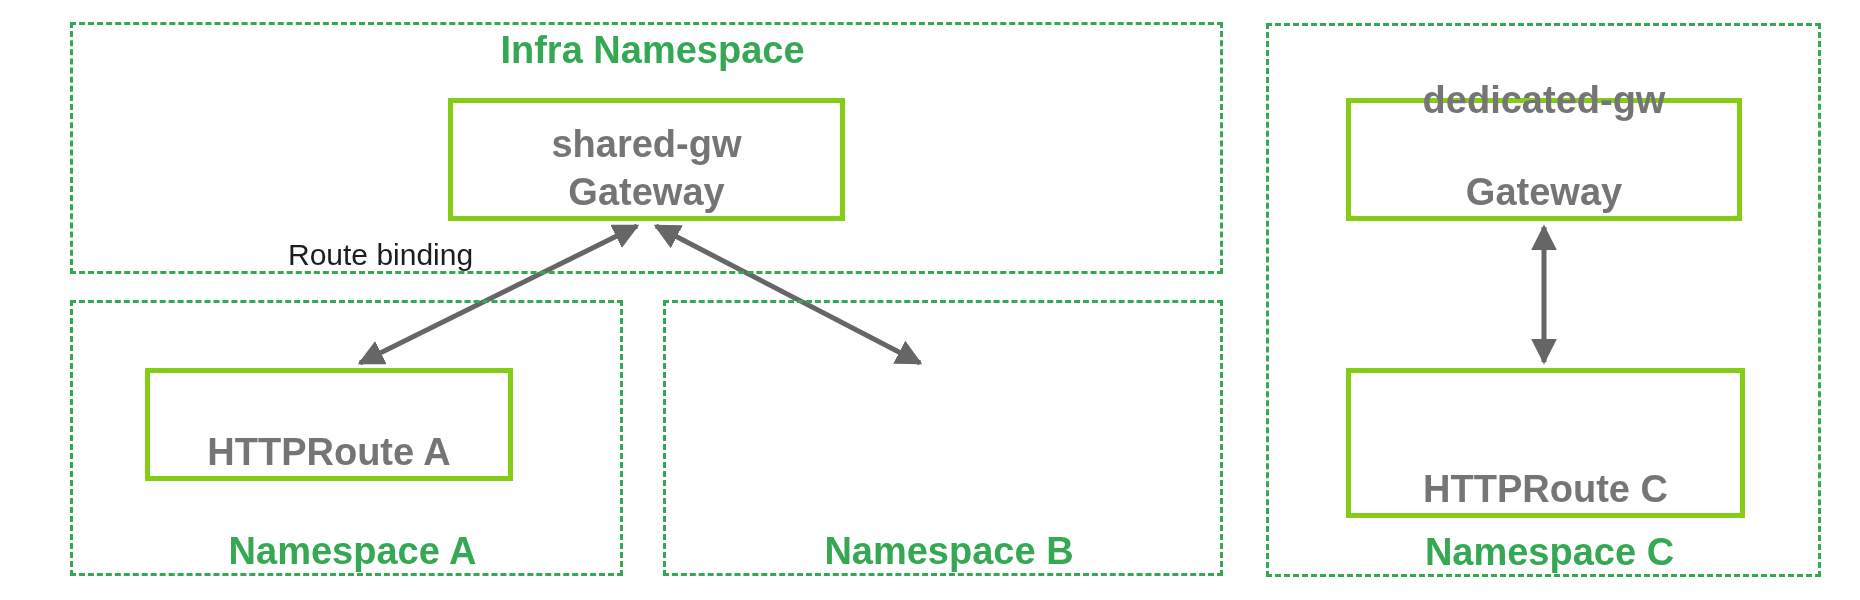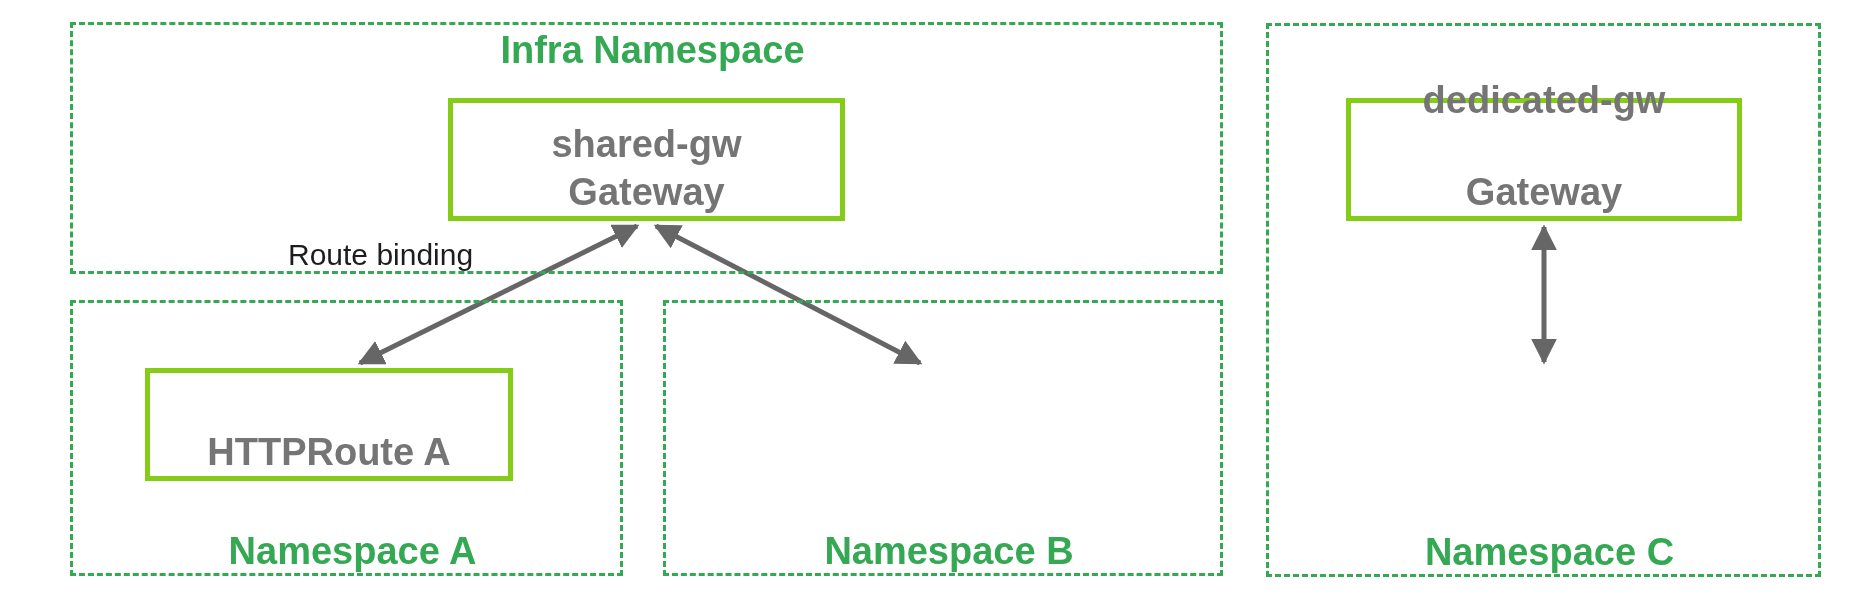--- a/index.html
+++ b/index.html
@@ -109,16 +109,19 @@
   <div class="node" id="node-dedicated-gw">
     <div>dedicated-gw</div>
     <div>Gateway</div>
   </div>
 
   <div class="node" id="node-route-a">
     <div>HTTPRoute A</div>
   </div>
 
 
+  <div class="node" id="node-route-c">
+    <div>HTTPRoute C</div>
+  </div>
 
   <div class="annotation" id="route-binding-label">Route binding</div>
 
 </div>
 
 </body></html>

